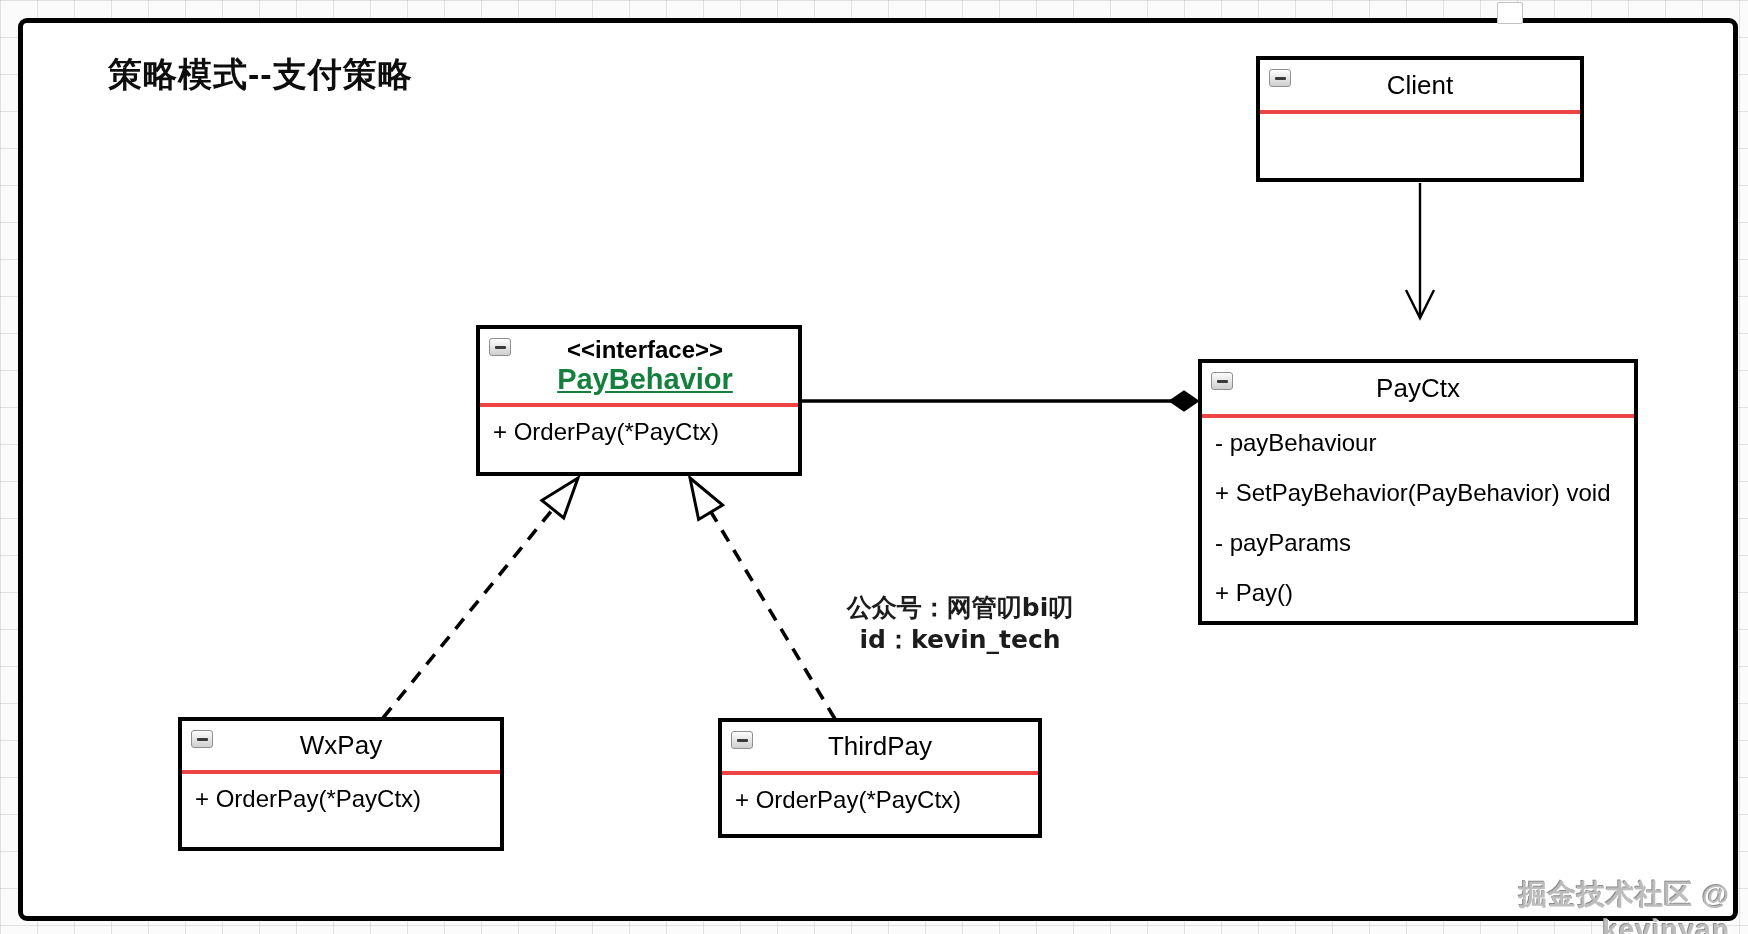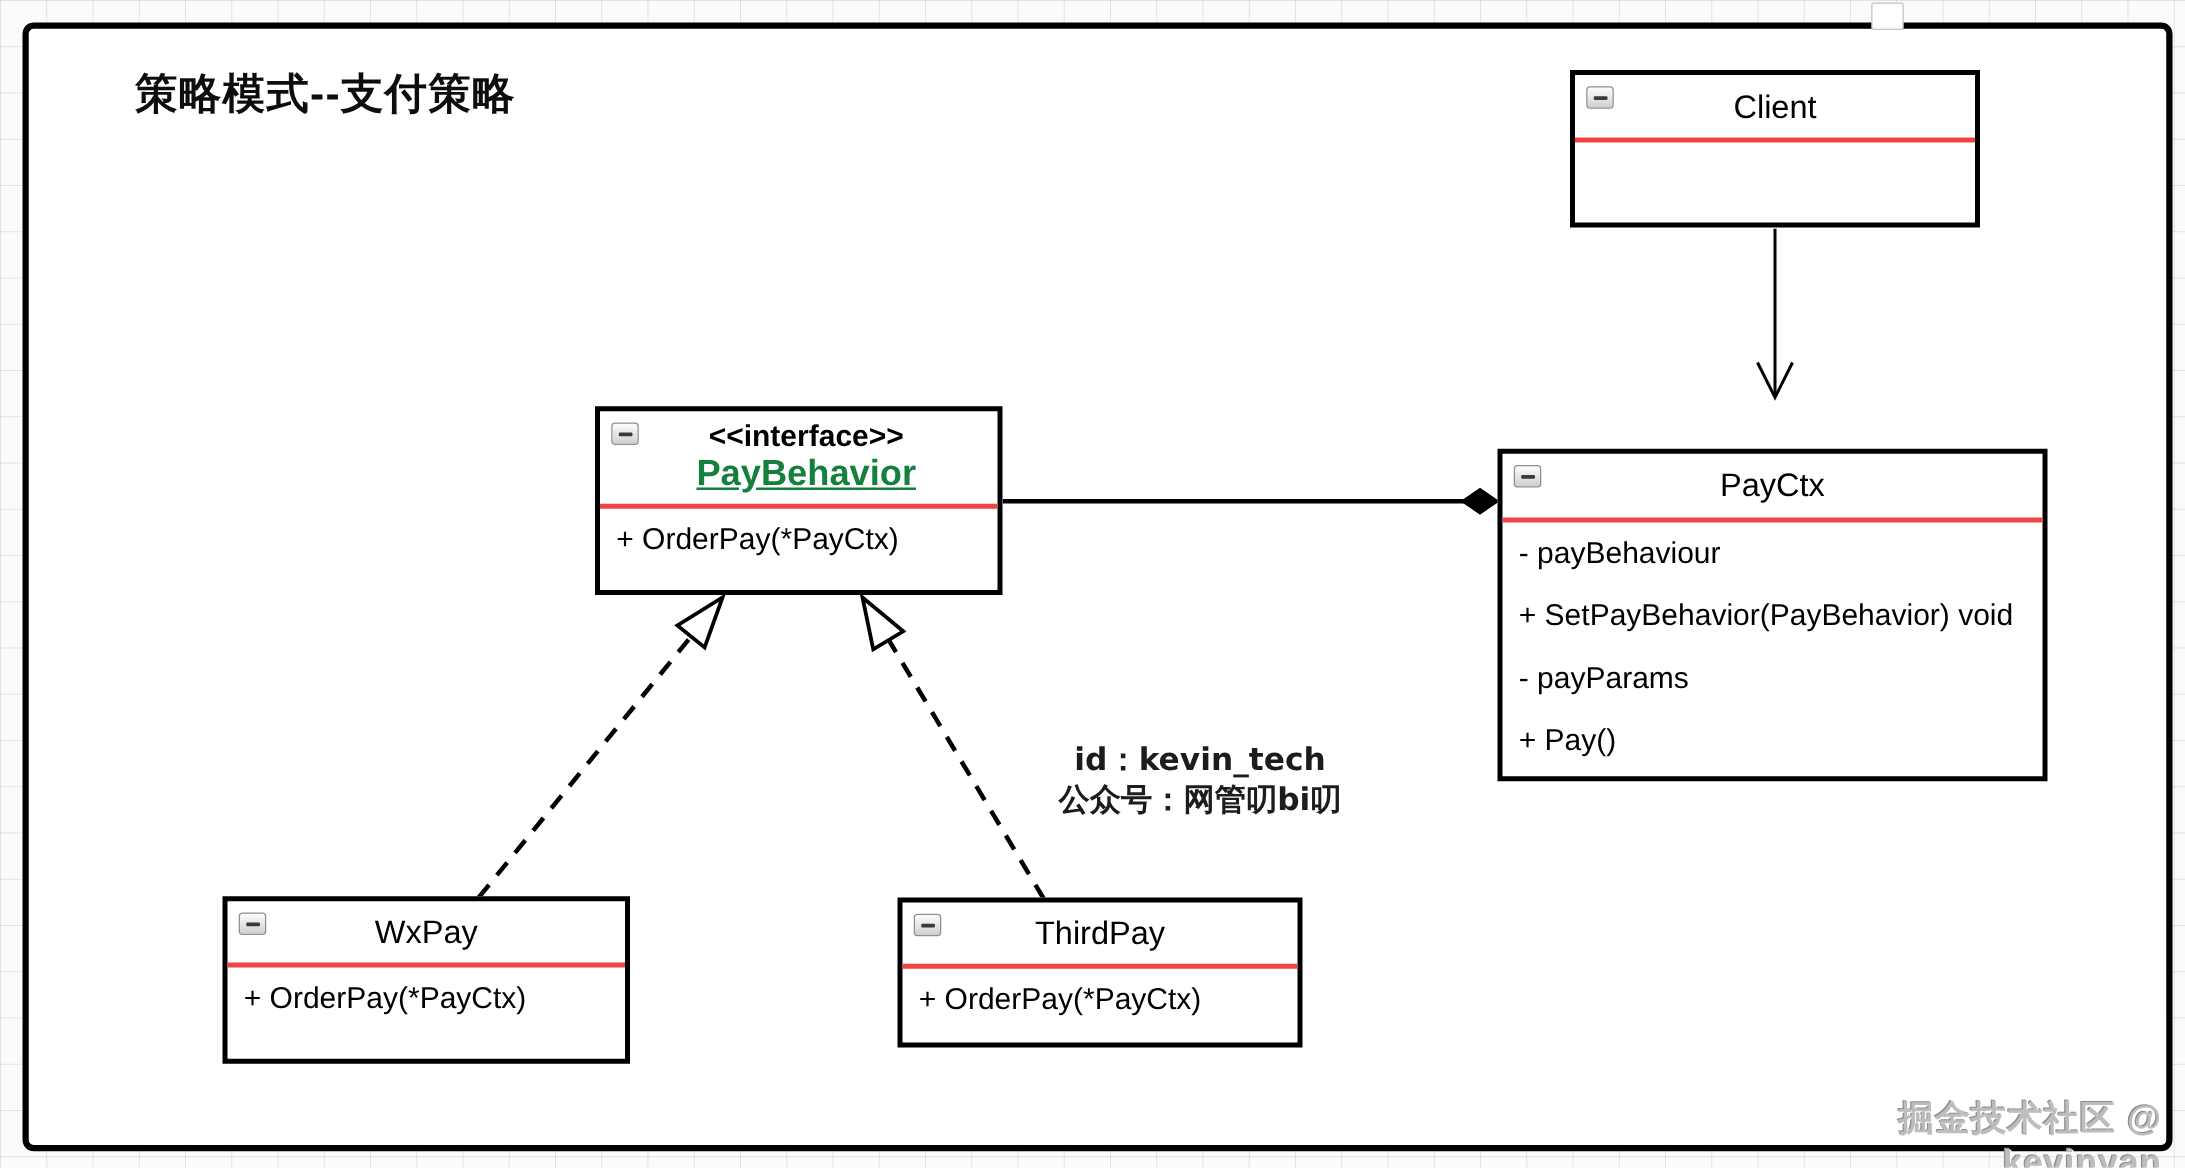--- a/index.html
+++ b/index.html
@@ -164,17 +164,17 @@
         <span class="minus-bar"></span>
       </span>
     <span class="title">ThirdPay</span>
   </div>
   <div class="body">
     <div class="row">+ OrderPay(*PayCtx)</div>
   </div>
 </div>
 
 <div class="watermark">
+  <div>公众号：网管叨bi叨</div>
   <div>id：kevin_tech</div>
-  <div>公众号：网管叨bi叨</div>
 </div>
 
 <div class="credit">掘金技术社区 @ kevinyan</div>
 
 </body></html>

